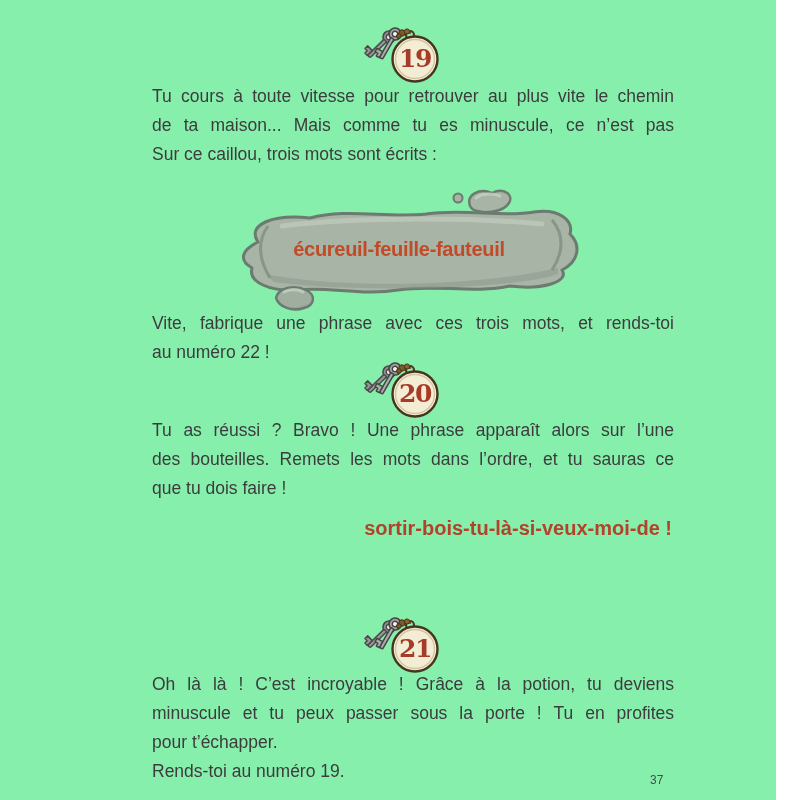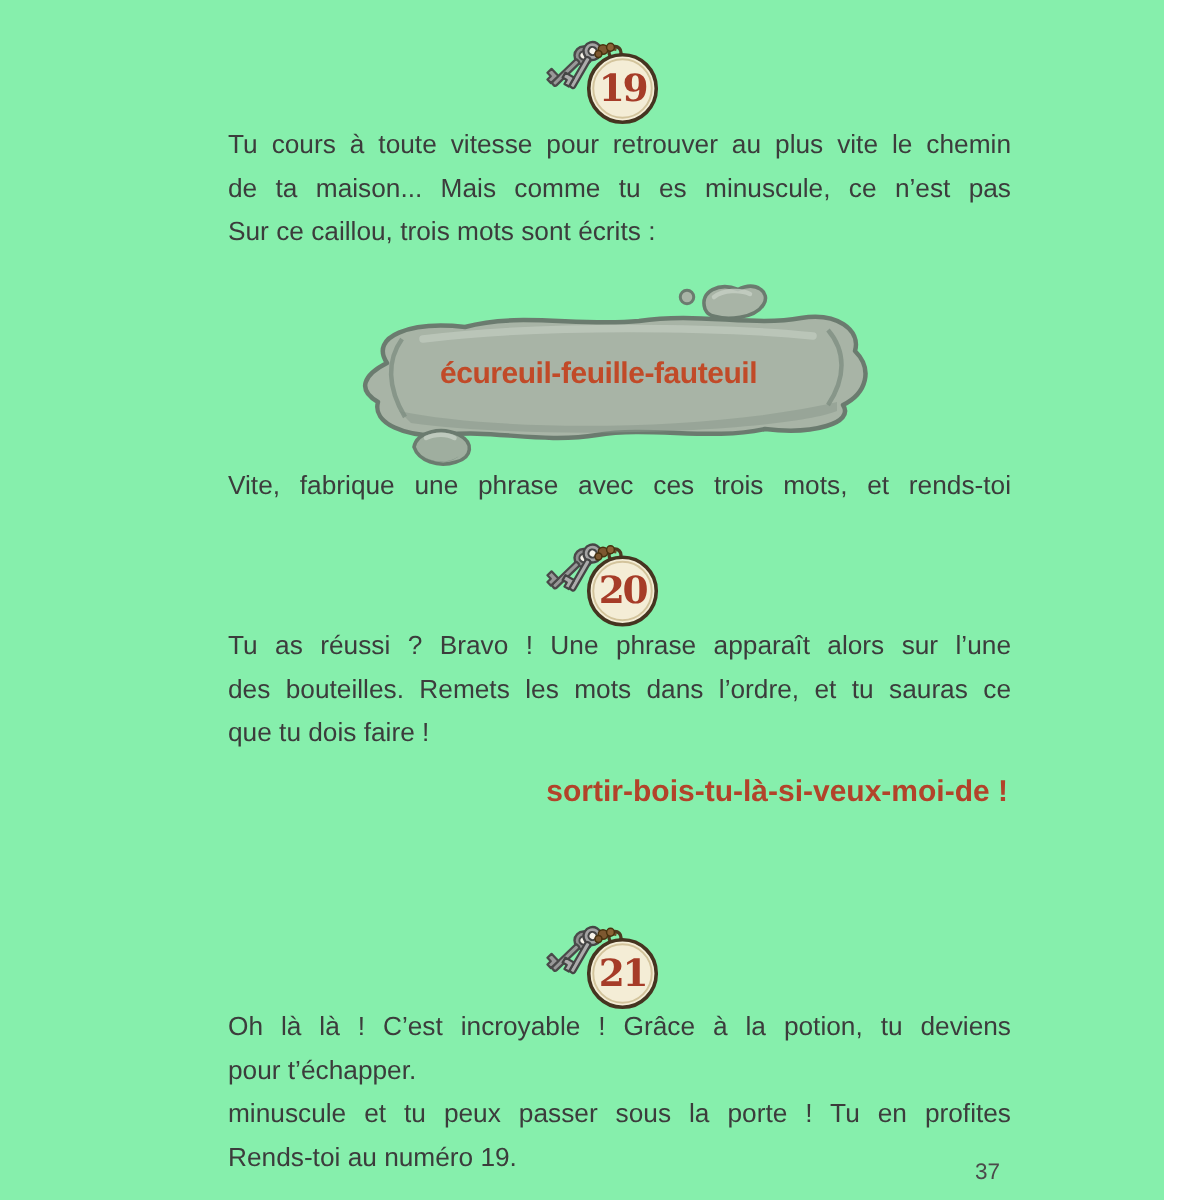--- a/index.html
+++ b/index.html
@@ -14,21 +14,21 @@
   .ll{text-align:left;}
   .stone-wrap{position:absolute;left:222px;top:186px;width:368px;height:130px;}
   .stone-text{
     position:absolute;left:222px;top:238px;width:368px;padding-right:14px;box-sizing:border-box;
     text-align:center;font-size:20px;font-weight:bold;letter-spacing:-0.3px;color:#c14a28;
   }
   .highlight{
     position:absolute;left:150px;top:517px;width:522px;padding-left:16px;box-sizing:border-box;
     text-align:right;font-size:20px;font-weight:bold;color:#b2432a;
   }
-  .page-number{position:absolute;left:650px;top:773px;font-size:15px;color:#4b4b4b;}
+  .page-number{position:absolute;left:650px;top:773px;font-size:12px;color:#4b4b4b;}
   svg{overflow:visible;}
 </style>
 </head>
 <body>
 
 <div class="page">
 
   <svg width="0" height="0" style="position:absolute" aria-hidden="true">
     <defs>
       <g id="keytag">
@@ -91,20 +91,21 @@
 
       <path d="M 54,112 C 56,102 72,98 84,104 C 94,109 93,119 82,122 C 70,126 57,121 54,112 Z" fill="#9fae9f" stroke="#6b7b6f" stroke-width="2.4"></path>
       <path d="M 62,106 C 68,103 76,103 81,106" fill="none" stroke="#c6d0c4" stroke-width="3" stroke-linecap="round" opacity="0.8"></path>
       <path d="M 56,115 C 64,123 78,124 85,117 C 80,123 66,125 56,115 Z" fill="#74847a" opacity="0.7"></path>
     </svg>
   </div>
   <div class="stone-text">écureuil-feuille-fauteuil</div>
 
   <div class="para" style="top:309px">
     <div class="line jl">Vite, fabrique une phrase avec ces trois mots, et rends-toi</div>
+    <div class="line ll">au numéro 22 !</div>
   </div>
 
   <div class="badge" style="left:363px;top:357px">
     <svg width="78" height="66" viewBox="0 0 78 66">
       <use href="#keytag"></use>
       <text x="52" y="45" text-anchor="middle" font-family="'DejaVu Serif', serif" font-size="25" font-weight="bold" letter-spacing="-1.5" fill="#a63c28">20</text>
     </svg>
   </div>
 
   <div class="para" style="top:416px">
@@ -120,20 +121,20 @@
 
   <div class="badge" style="left:363px;top:612px">
     <svg width="78" height="66" viewBox="0 0 78 66">
       <use href="#keytag"></use>
       <text x="52" y="45" text-anchor="middle" font-family="'DejaVu Serif', serif" font-size="25" font-weight="bold" letter-spacing="-1.5" fill="#a63c28">21</text>
     </svg>
   </div>
 
   <div class="para" style="top:670px">
     <div class="line jl">Oh là là ! C’est incroyable ! Grâce à la potion, tu deviens</div>
+    <div class="line jl">minuscule et tu peux passer sous la porte ! Tu en profites</div>
     <div class="line ll">pour t’échapper.</div>
-    <div class="line jl">minuscule et tu peux passer sous la porte ! Tu en profites</div>
     <div class="line ll">Rends-toi au numéro 19.</div>
   </div>
 
   <div class="page-number">37</div>
 
 </div>
 
 </body></html>

